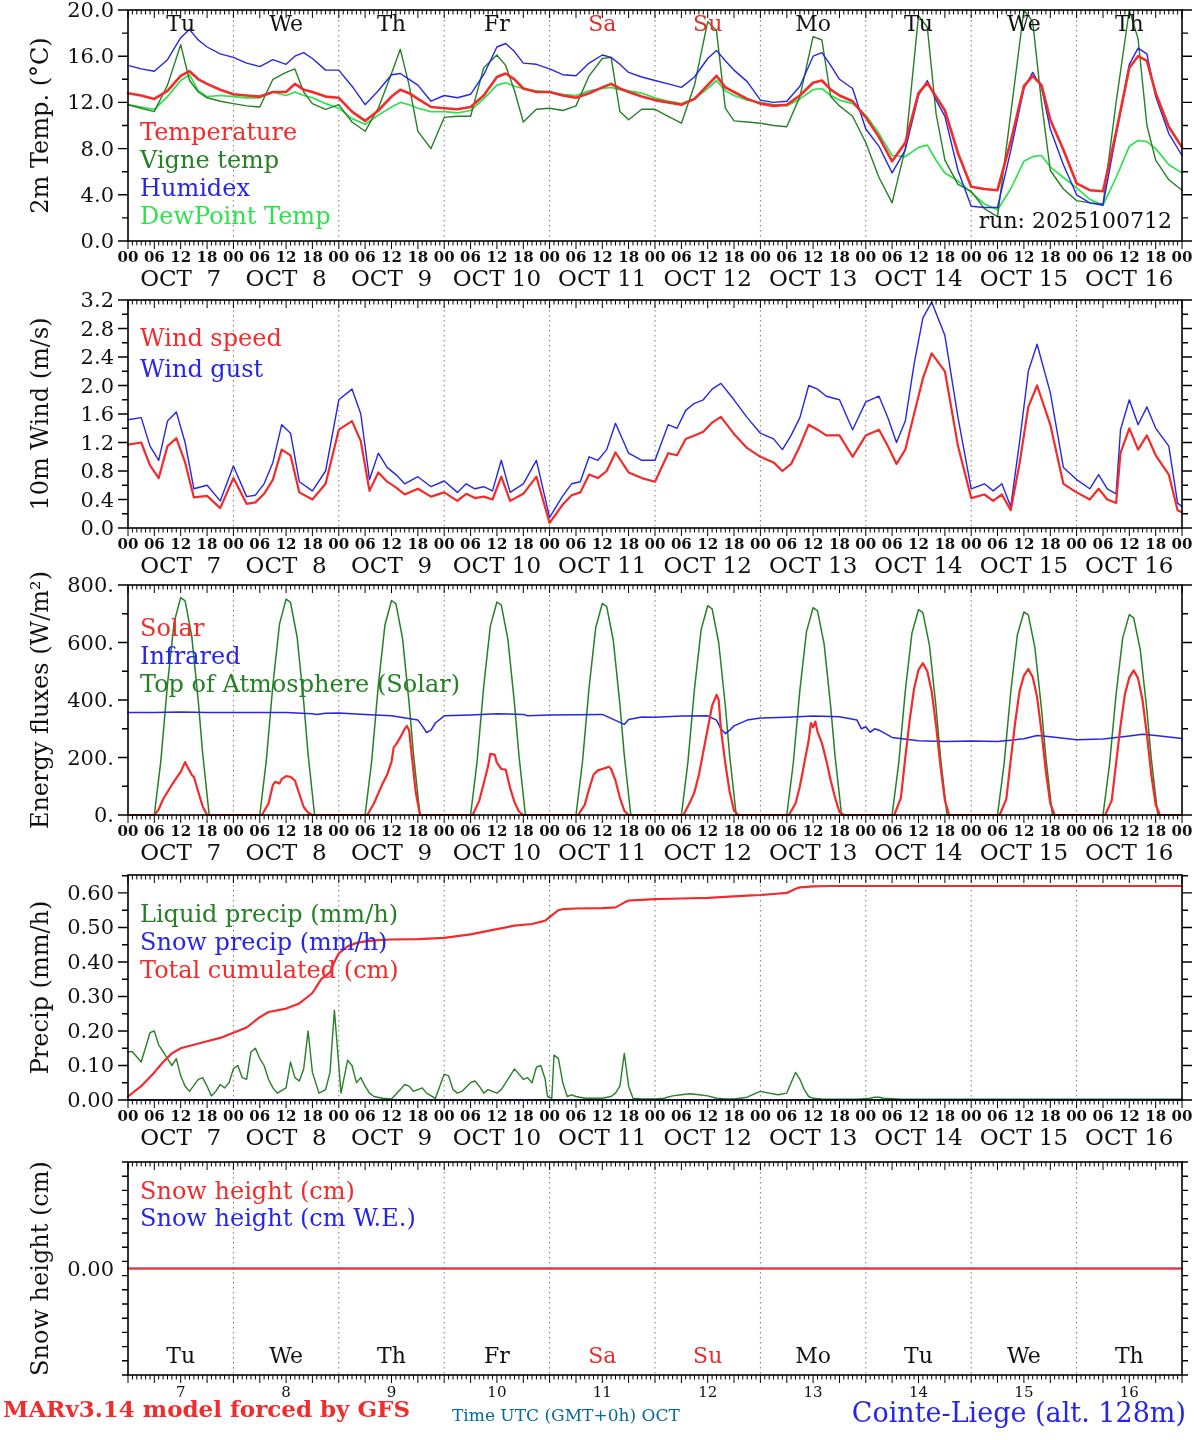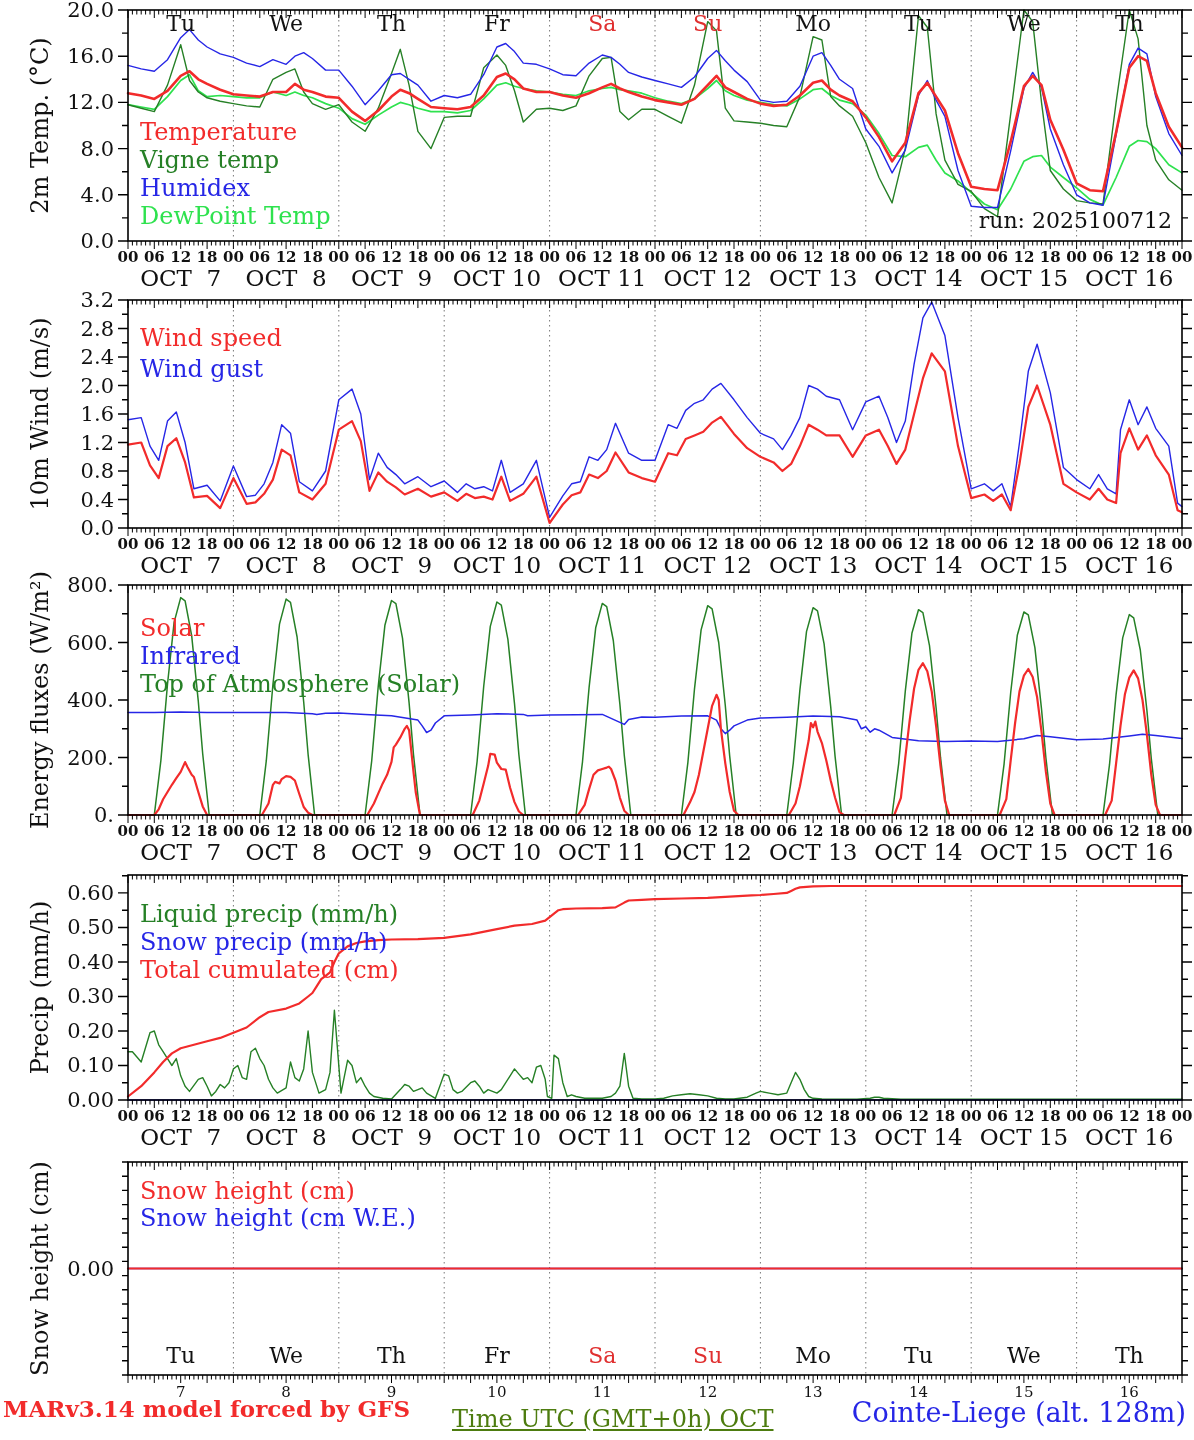--- a/index.html
+++ b/index.html
@@ -3,21 +3,21 @@
 <meta charset="utf-8">
 <style>
   html,body{margin:0;padding:0;background:#ffffff;}
   body{font-family:"DejaVu Serif", serif;}
   .wrap{position:relative;width:1194px;height:1440px;background:#fff;overflow:hidden;}
   svg{position:absolute;left:0;top:0;}
   svg text{white-space:pre;font-family:"DejaVu Serif", serif;}
   .ftext{position:absolute;line-height:1.1;}
   .f1{left:3px;top:1396px;font-size:23px;font-weight:bold;color:#f22b2b;}
   .f2{left:3px;top:1419px;font-size:19px;font-weight:bold;color:#f22b2b;}
-  .ft{left:452px;top:1406px;font-size:24px;color:#4d7c0f;text-decoration:underline;}
+  .ft{left:452px;top:1406px;font-size:17px;color:#0369a1;}
   .fs{right:8px;top:1398px;font-size:27px;color:#2626e6;text-align:center;}
 </style>
 </head>
 <body>
 
 <div class="wrap">
   <svg id="meteogram-svg" width="1194" height="1440" viewBox="0 0 1194 1440">
       <rect x="0" y="0" width="1194" height="1440" fill="#ffffff"></rect>
       <g>
         <line x1="233.4" y1="10" x2="233.4" y2="241" stroke="#777777" stroke-width="1" stroke-dasharray="1.5 3.5"></line>

